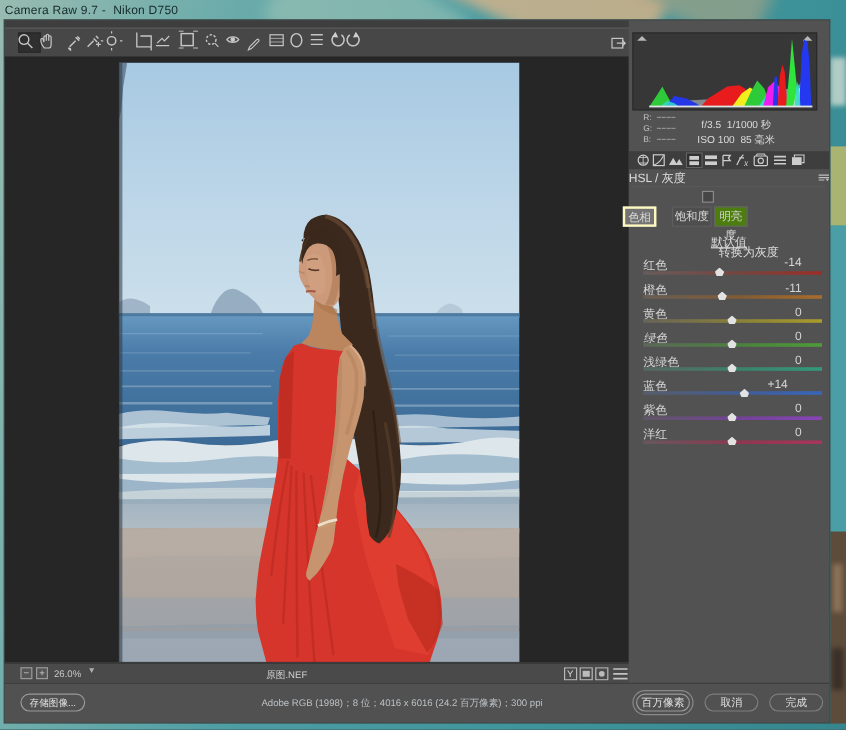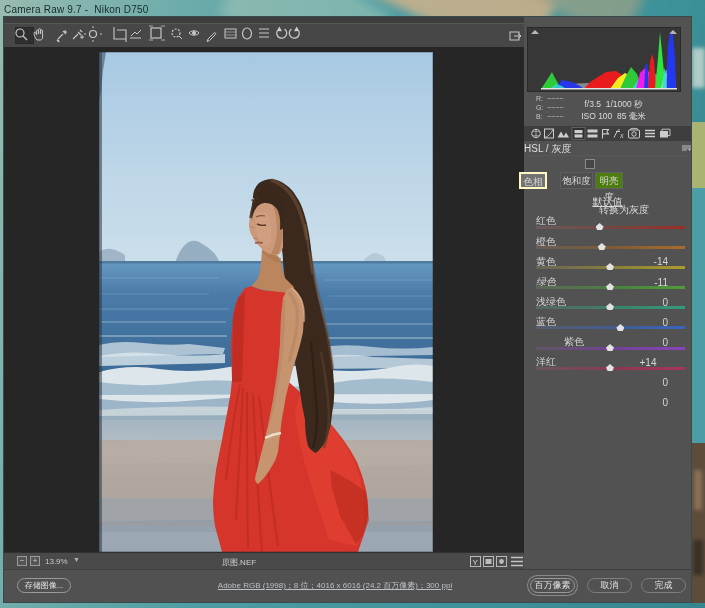--- a/index.html
+++ b/index.html
@@ -42,33 +42,33 @@
 #sep1 { left:527px; top:155px; width:161px; height:1px; background:#454545; border-bottom:1px solid #5c5c5c; opacity:.6; }
 #cvtbox { left:585px; top:159px; width:10px; height:10px; background:#464646; border:1px solid #8a8a8a; }
 #cvtlab { left:599px; top:158px; font-size:10px; color:#dcdcdc;margin-top:45px; }
 .tab { position:absolute; top:172px; height:17px; font-size:9.5px; color:#d8d8d8; text-align:center; line-height:16px; }
 #tab1 { left:519px; width:28px; background:#737373; border:2px solid #fef9c3; }
 #tab2 { left:560px; width:33px; background:#4e4e4e; border:1px solid #5e5e5e; }
 #tab3 { left:595px; width:28px; background:#4d7c0f; border:1px solid #646464; }
 #defval { left:524px; top:195px; width:167px; text-align:center; font-size:10px; color:#d8d8d8; }
 #defval span { text-decoration:underline; }
 .slab { position:absolute; left:536px; font-size:10px; color:#d6d6d6; }
-.sval { position:absolute; width:40px; right:37px; text-align:right; font-size:10px; color:#d6d6d6;margin-top:42px; }
+.sval { position:absolute; width:40px; right:37px; text-align:right; font-size:10px; color:#d6d6d6; }
 .strack { position:absolute; left:536px; width:149px; height:2.5px; }
 .shandle { position:absolute; width:8px; height:7px; background:#e2e2e2;
   clip-path:polygon(50% 0, 100% 50%, 80% 100%, 20% 100%, 0 50%); }
 
 #botbar { left:4px; top:569px; width:687px; height:33px; background:#515151; border-top:1px solid #3e3e3e; }
 .btn { position:absolute; top:578px; height:15px; border:1px solid #9a9a9a; border-radius:8px; color:#e2e2e2; font-size:9px; text-align:center; line-height:13px; background:#515151; }
 #btn-save { left:17px; width:54px; font-size:8px; }
 #btn-open { left:530px; width:45px; box-shadow:0 0 0 2px #515151, 0 0 0 3px #8a8a8a; }
 #btn-cancel { left:587px; width:45px; border-color:#7e7e7e; }
 #btn-done { left:641px; width:45px; border-color:#7e7e7e; }
 #link { left:200px; top:580px; width:270px; text-align:center; font-size:8px; color:#bcc0c4; }
-#link span { text-decoration:underline; }
+#link span { }
 svg { display:block; }
 </style>
 </head>
 <body>
 <div class="abs" id="desk-grad"></div>
 <div class="abs" id="streak1"></div>
 <div class="abs" id="streak2"></div>
 <div class="abs" id="streak3"></div>
 <div class="abs" id="desk-r1"></div>
 <div class="abs" id="desk-r2"></div>
@@ -238,21 +238,21 @@
 <path d="M166 389 Q174 385 181 384" stroke="#c8a070" stroke-width="1.2" fill="none" opacity=".8"></path>
 
 <path d="M0 0 L7 0 Q3 20 2 40 L0 48 Z" fill="#2e3d50" opacity=".5"></path>
 <rect x="0" y="0" width="3" height="500" fill="#2c3845" opacity=".55"></rect>
 <rect x="0" y="0" width="334" height="500" fill="none" stroke="#1d2635" stroke-width="1" opacity=".5"></rect>
 </svg>
   </div>
 <div class="abs" id="statusbar">
   <div class="zic" style="left:13px;">−</div>
   <div class="zic" style="left:26px;">+</div>
-  <div id="zoomtxt">13.9%</div>
+  <div id="zoomtxt">26.0%</div>
   <div id="zoomarr">▼</div>
   <div id="fname">原图.NEF</div>
   <div id="previc">
       <svg width="55" height="11" viewBox="0 0 55 11" fill="none" stroke="#b8b8b8" stroke-width="1">
 <rect x="0.5" y="0.5" width="10" height="10" fill="#4a4a4a"></rect>
         <text x="2.5" y="8.5" font-size="8" fill="#ddd" stroke="none">Y</text>
 <rect x="13.5" y="0.5" width="10" height="10" fill="#4a4a4a"></rect>
         <rect x="15.5" y="3" width="6" height="5" fill="#bbb" stroke="none"></rect>
 <rect x="26.5" y="0.5" width="10" height="10" fill="#4a4a4a"></rect>
         <circle cx="31.5" cy="5.5" r="2.4" fill="#bbb" stroke="none"></circle>
@@ -371,21 +371,21 @@
 <div class="strack" style="top:286px;background:linear-gradient(90deg,#5c6759 0%,#4a823e 55%,#4e9c38 100%);"></div>
 <div class="shandle" style="left:606.0px;top:283px;"></div>
 <div class="slab" style="top:295px;">浅绿色</div>
 <div class="sval" style="top:295px;">0</div>
 <div class="strack" style="top:306px;background:linear-gradient(90deg,#576760 0%,#3b826b 55%,#33997c 100%);"></div>
 <div class="shandle" style="left:606.0px;top:303px;"></div>
 <div class="slab" style="top:315px;">蓝色</div>
 <div class="sval" style="top:315px;text-align:center;">+14</div>
 <div class="strack" style="top:326px;background:linear-gradient(90deg,#575d6a 0%,#415c96 55%,#3866bc 100%);"></div>
 <div class="shandle" style="left:616.4px;top:324px;"></div>
-<div class="slab" style="top:335px;margin-left:28px;">紫色</div>
+<div class="slab" style="top:335px;">紫色</div>
 <div class="sval" style="top:335px;">0</div>
 <div class="strack" style="top:347px;background:linear-gradient(90deg,#605767 0%,#744298 55%,#8844b8 100%);"></div>
 <div class="shandle" style="left:606.0px;top:344px;"></div>
 <div class="slab" style="top:355px;">洋红</div>
 <div class="sval" style="top:355px;">0</div>
 <div class="strack" style="top:367px;background:linear-gradient(90deg,#67575e 0%,#8f3750 55%,#a8355b 100%);"></div>
 <div class="shandle" style="left:606.0px;top:364px;"></div>
 <div class="abs" id="botbar"></div>
 <div class="btn" id="btn-save">存储图像...</div>
 <div class="abs" id="link"><span>Adobe RGB (1998)；8 位；4016 x 6016 (24.2 百万像素)；300 ppi</span></div>

